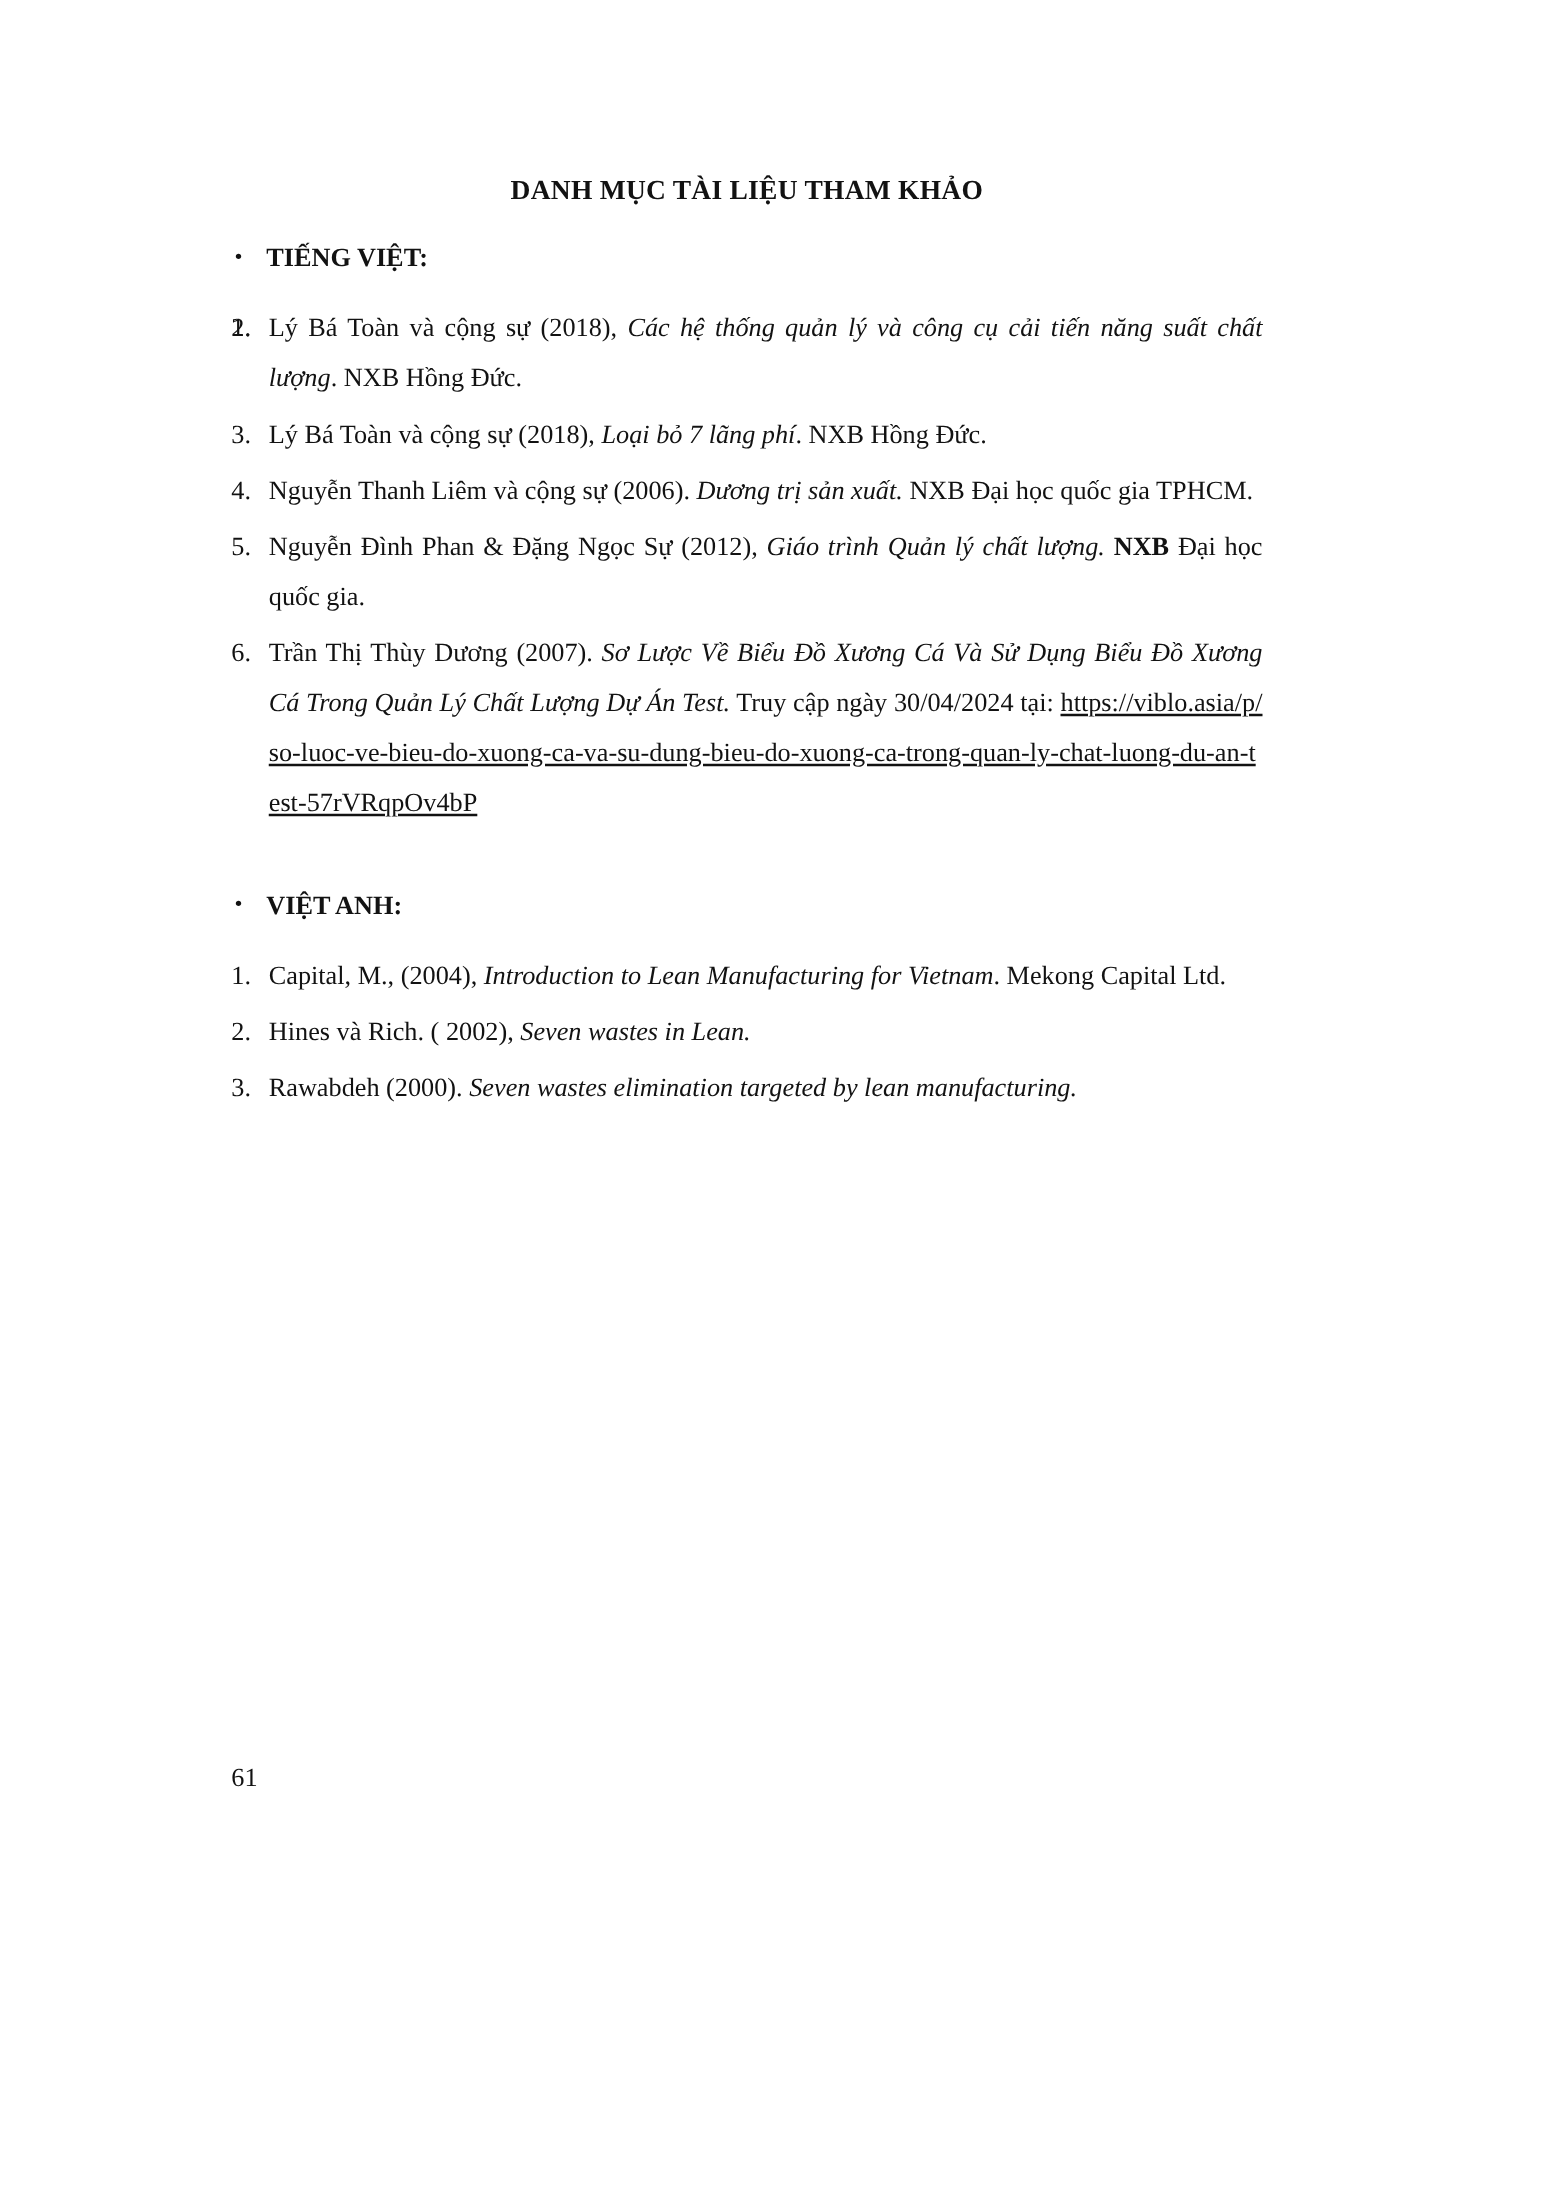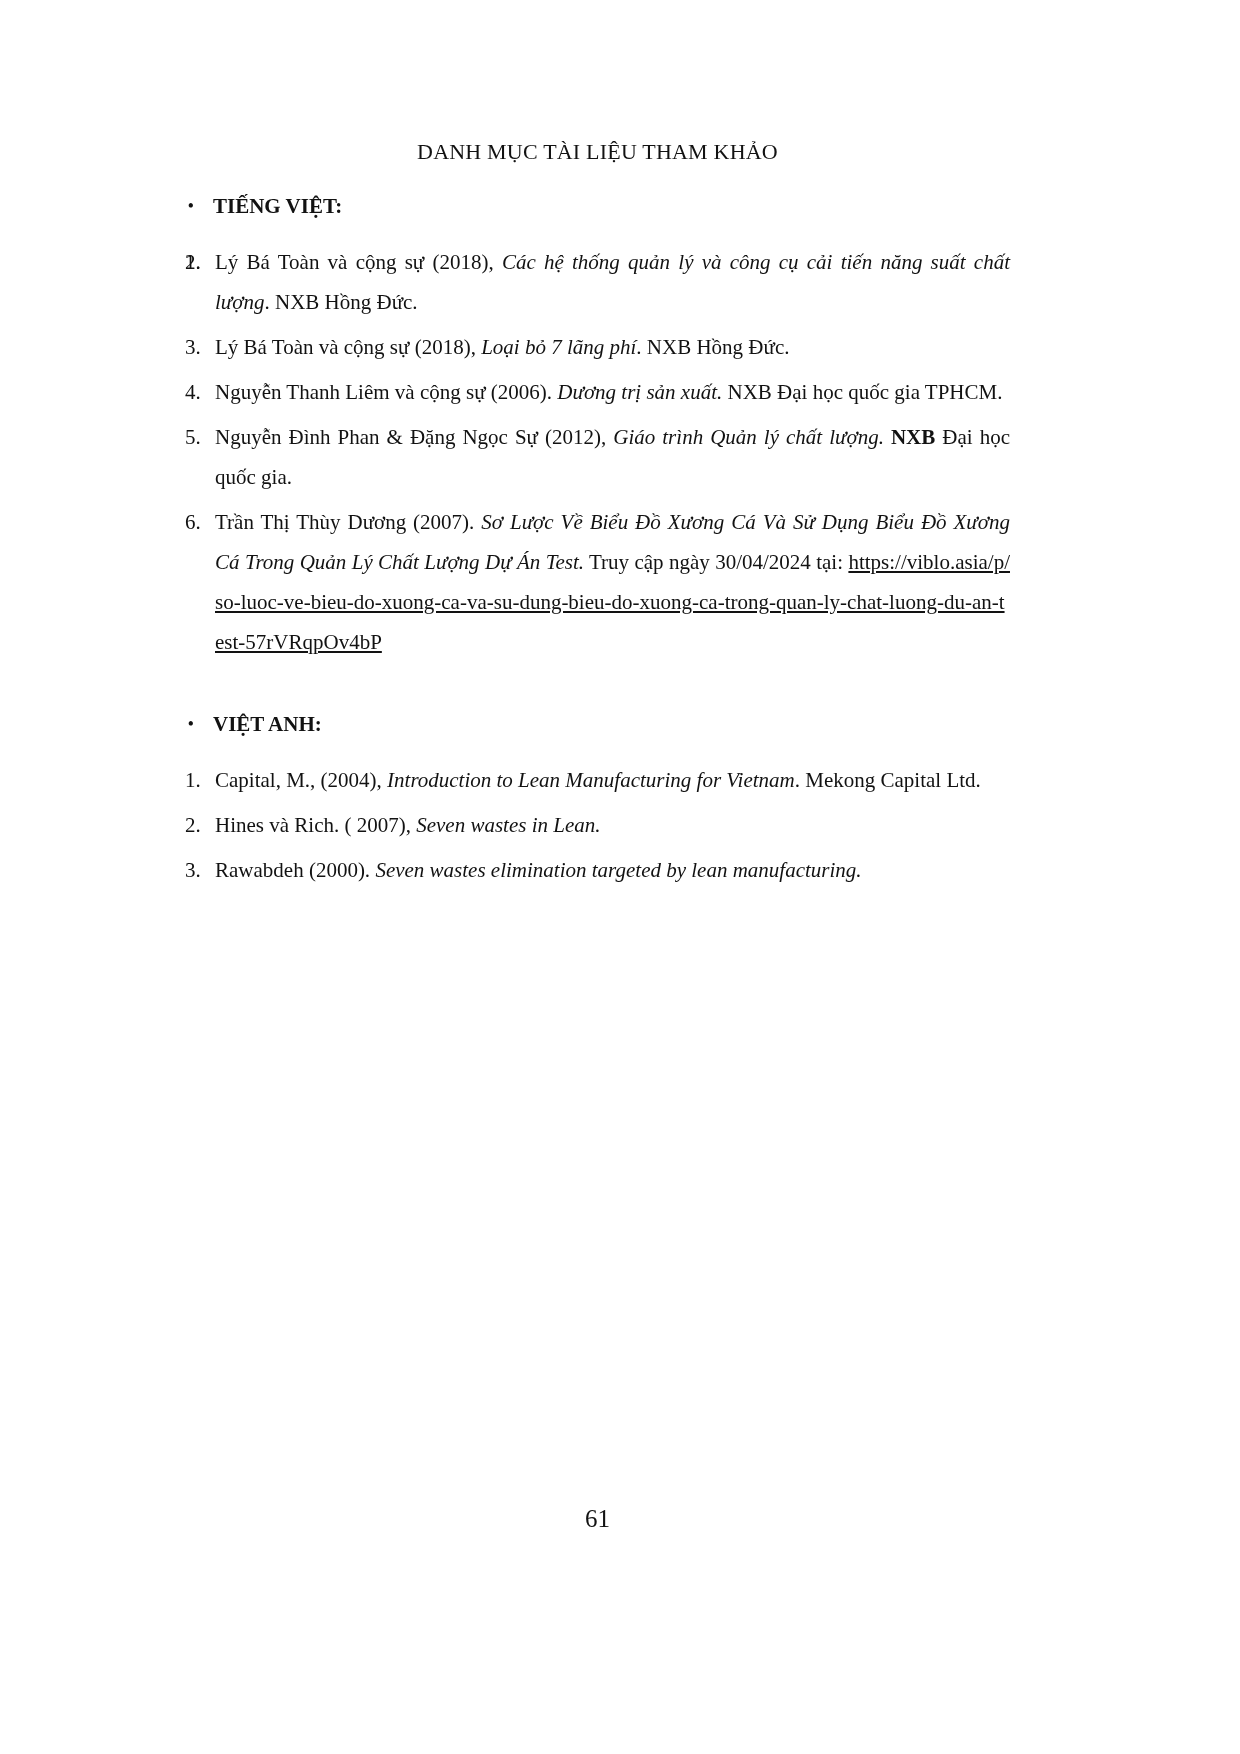--- a/index.html
+++ b/index.html
@@ -10,21 +10,21 @@
     height: 1754px;
     background: #ffffff;
     color: #121212;
     font-family: "Liberation Serif", "DejaVu Serif", serif;
     font-size: 21px;
     line-height: 40px;
     padding: 132px 230px 0 185px;
   }
   .doc-title {
     font-size: 22px;
-    font-weight: normal;
+    font-weight: bold;
     text-align: center;
     margin: 0 0 14px 0;
     letter-spacing: 0.2px;
   }
   .section-heading {
     position: relative;
     padding-left: 28px;
     font-weight: bold;
     margin: 6px 0 16px 0;
   }
@@ -52,25 +52,24 @@
   .italic { font-style: italic; }
   .bold { font-weight: bold; }
   .link {
     color: #121212;
     text-decoration: underline;
     word-break: break-all;
     cursor: pointer;
   }
   .page-number {
     position: absolute;
-    top: 1499px;
+    top: 1402px;
     left: 185px;
     width: 825px;
-    text-align: center;
-    font-size: 25px;
+    font-size: 21px;
   }
 </style>
 </head>
 <body>
 
 <div class="page">
 
   <h1 class="doc-title">DANH MỤC TÀI LIỆU THAM KHẢO</h1>
 
   <div class="section-heading">
@@ -118,21 +117,21 @@
 
   <div class="ref-list">
 
     <div class="ref-item">
       <span class="num">1.</span>
       <span class="seg">Capital, M., (2004), </span><span class="seg italic">Introduction to Lean Manufacturing for Vietnam</span><span class="seg">. Mekong Capital Ltd.</span>
     </div>
 
     <div class="ref-item">
       <span class="num">2.</span>
-      <span class="seg">Hines và Rich. ( 2007), </span><span class="seg italic">Seven wastes in Lean.</span>
+      <span class="seg">Hines và Rich. ( 2002), </span><span class="seg italic">Seven wastes in Lean.</span>
     </div>
 
     <div class="ref-item">
       <span class="num">3.</span>
       <span class="seg">Rawabdeh (2000). </span><span class="seg italic">Seven wastes elimination targeted by lean manufacturing.</span>
     </div>
 
   </div>
 
   <div class="page-number">61</div>

